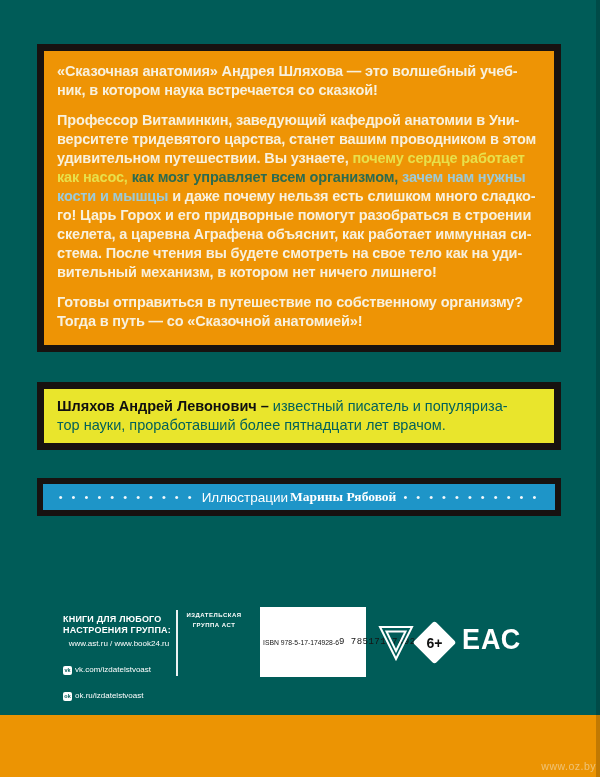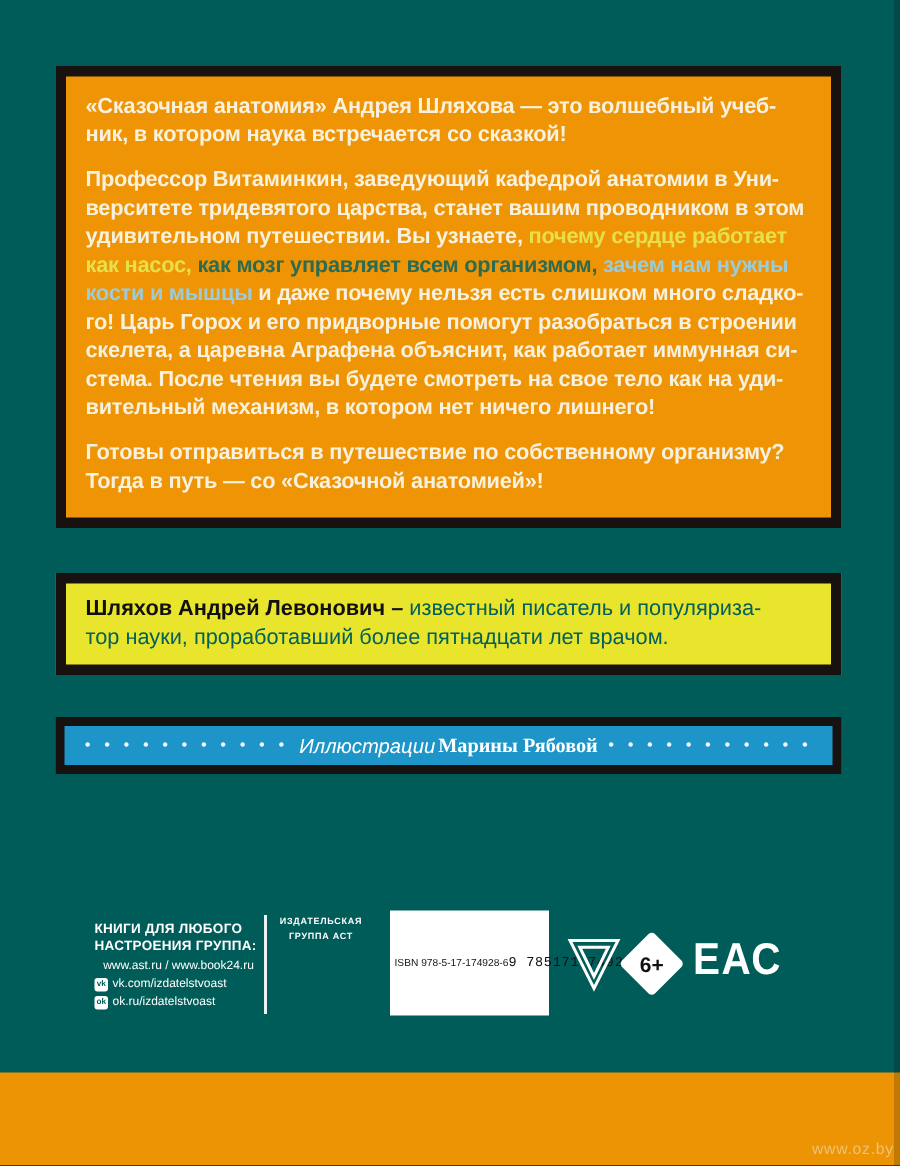--- a/index.html
+++ b/index.html
@@ -28,28 +28,28 @@
   
   #author-box{top:382px; height:68px; background:var(--yellow-box); padding:8px 13px;}
   #author-box p{margin:0; font-size:14.5px; line-height:19px; white-space:pre-line;}
   .author-name{font-weight:700; color:#101010;}
   .author-bio{color:var(--author-teal); font-weight:400;}
   
   #ill-bar{top:478px; height:38px; background:var(--blue-bar); border-width:6px;
            display:flex; align-items:center; justify-content:center; white-space:nowrap;
            color:var(--white);}
   #ill-bar .dots{font-size:11px; letter-spacing:3px; opacity:.95;}
-  .ill-label{font-size:13.5px; margin:0 2px 0 7px;font-style:italic;}
+  .ill-label{font-size:13.5px; margin:0 2px 0 7px;}
   .ill-name{font-size:13.5px; font-weight:700; margin-right:7px;font-family:Liberation Serif, serif;}
   
   .footer{position:absolute; left:0; top:600px; width:600px; height:90px; color:var(--white);}
   .promo{position:absolute; left:63px; top:14px; width:112px;}
   .promo-bold{font-size:9px; font-weight:700; line-height:11px; letter-spacing:.2px;}
   .promo-sites{font-size:8px; line-height:10px; margin-top:3px;text-align:center;}
-  .promo-row{display:flex; align-items:center; gap:3px; font-size:8px; line-height:10px; margin-top:2px;}
+  .promo-row{display:flex; align-items:center; gap:3px; font-size:8px; line-height:10px; margin-top:16px;}
   .soc-icon{display:inline-flex; align-items:center; justify-content:center;
             width:9px; height:9px; border-radius:2px; background:var(--white);
             color:var(--teal-bg); font-size:5.5px; font-weight:700; flex:0 0 auto;}
   .divider{position:absolute; left:176px; top:10px; width:2px; height:66px;
            background:rgba(255,255,255,.92);}
   .ast{position:absolute; left:183px; top:8px; width:62px; text-align:center;}
   .ast-logo{display:flex; align-items:flex-end; justify-content:center; height:40px;}
   .ast-letters{font-size:19px; font-weight:700; line-height:1; padding-bottom:4px;}
   .ast-caption{font-size:6px; letter-spacing:.5px; line-height:7.5px; font-weight:700; margin-top:2px;}
   .ast-caption:first-of-type{margin-top:4px;}

